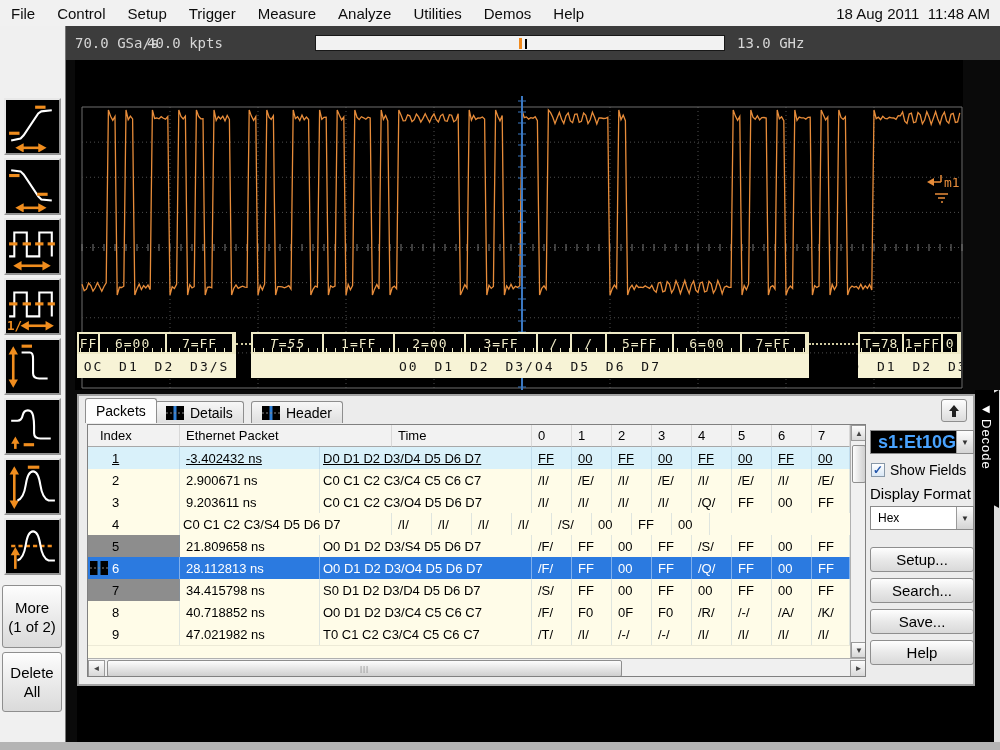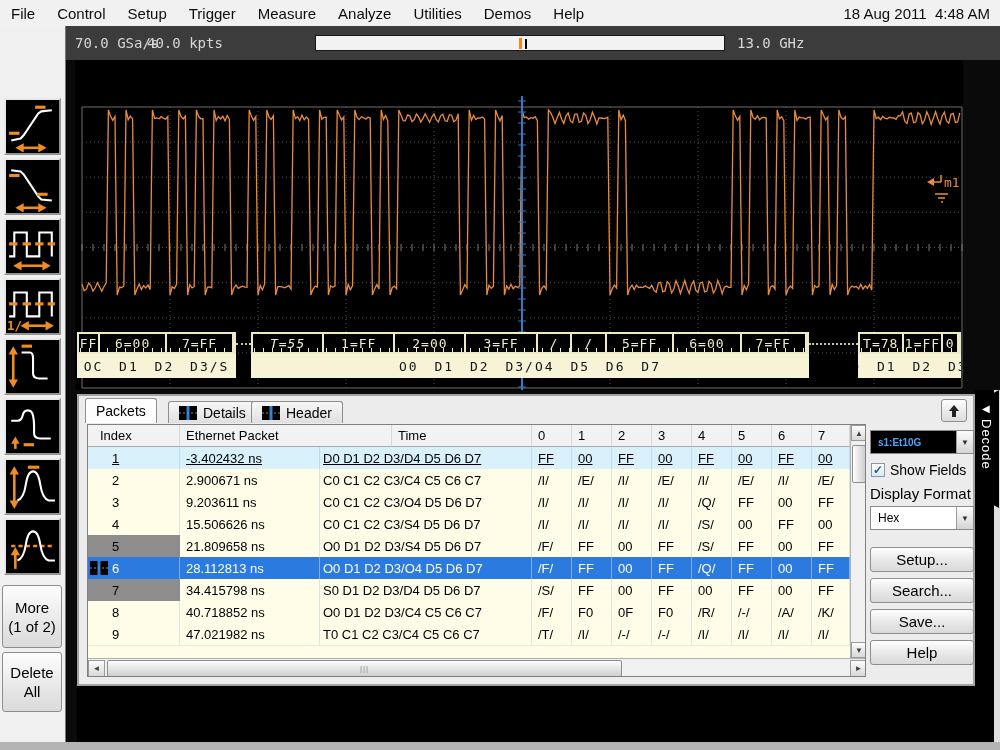--- a/index.html
+++ b/index.html
@@ -63,21 +63,21 @@
 
 
 #vscroll{position:absolute;left:762px;top:0;width:17px;height:233px;background:#f0f0f0;border-left:1px solid #b0b0b0}
 #hscroll{position:absolute;left:0;top:233px;width:779px;height:20px;background:#f0f0f0;border-top:1px solid #b0b0b0}
 .sb-btn{position:absolute;background:linear-gradient(#fcfcfc,#d8d8d8);border:1px solid #9a9a9a;display:flex;align-items:center;justify-content:center;color:#444;font-size:8px}
 .sb-thumb{position:absolute;background:linear-gradient(#fdfdfd,#cfcfcf);border:1px solid #8e8e8e;border-radius:2px;display:flex;align-items:center;justify-content:center;color:#888;font-size:8px;letter-spacing:1px}
 #vthumb{background:linear-gradient(90deg,#fdfdfd,#cfcfcf)}
 
 
 #source-combo{position:absolute;left:791px;top:34px;width:104px;height:24px;border:1px solid #8a8a8a;background:#fff;display:flex}
-#source-value{flex:1;background:#000;color:#49a3ff;font-size:10px;font-weight:bold;display:flex;align-items:center;padding-left:7px}
+#source-value{flex:1;background:#000;color:#49a3ff;font-size:18px;font-weight:bold;display:flex;align-items:center;padding-left:7px}
 .drop-btn{width:17px;background:linear-gradient(#fdfdfd,#d4d4d4);border-left:1px solid #9a9a9a;display:flex;align-items:center;justify-content:center;font-size:8px;color:#333}
 #show-fields{position:absolute;left:792px;top:66px;display:flex;align-items:center;gap:5px;font-size:14px;color:#000}
 #sf-box{width:14px;height:14px;border:1px solid #8898a8;background:linear-gradient(#fff,#d9e7f5);display:flex;align-items:center;justify-content:center;font-size:12px;font-weight:bold;color:#2255aa;line-height:12px}
 #df-label{position:absolute;left:791px;top:89px;font-size:15px;color:#000}
 #df-combo{position:absolute;left:791px;top:110px;width:104px;height:24px;border:1px solid #8a8a8a;background:#fff;display:flex}
 #df-value{flex:1;display:flex;align-items:center;padding-left:7px;font-size:12px;color:#000}
 .ctl-btn{position:absolute;left:791px;width:104px;height:25px;background:linear-gradient(#fefefe,#e9e9e9 50%,#d9d9d9);border:1px solid #8e8e8e;border-radius:3px;display:flex;align-items:center;justify-content:center;font-size:15px;color:#000}
 
 
 #right-black{position:absolute;left:975px;top:390px;width:19px;height:352px;background:#000}
@@ -97,21 +97,21 @@
 <div id="menubar">
   <span class="menu-item">File</span>
     <span class="menu-item">Control</span>
     <span class="menu-item">Setup</span>
     <span class="menu-item">Trigger</span>
     <span class="menu-item">Measure</span>
     <span class="menu-item">Analyze</span>
     <span class="menu-item">Utilities</span>
     <span class="menu-item">Demos</span>
     <span class="menu-item">Help</span>
-    <span id="menu-date">18 Aug 2011  4:48 AM</span>
+    <span id="menu-date">18 Aug 2011  11:48 AM</span>
 </div>
 
 <div id="sidebar">
 
 <div class="icon-btn" style="top: 72px;"><svg width="50" height="50" viewBox="0 0 48 48">
         <polyline stroke="#fff" stroke-width="2" fill="none" points="4,37 13,35 16,32 30,11 33,9 43,8"></polyline>
         <line x1="2" y1="30" x2="12" y2="30" stroke="#f08d1e" stroke-width="3"></line>
         <line x1="27" y1="5" x2="37" y2="5" stroke="#f08d1e" stroke-width="3"></line>
         <line x1="14" y1="44" x2="32" y2="44" stroke="#f08d1e" stroke-width="2.5"></line>
         <polygon points="8,44 16,39.5 16,48.5" fill="#f08d1e"></polygon>
@@ -367,21 +367,21 @@
       </div>
       <div class="bus-bytes">S0 D1 D2 D3/</div>
     </div>
   </div>
 
 <div id="panel">
   <div id="tabs">
       <div class="tab active" style="left: 6px;">
         <span>Packets</span>
       </div>
-      <div class="tab" style="left: 89px;">
+      <div class="tab" style="left: 76px;">
         <svg class="mini-wave" width="18" height="14" viewBox="0 0 18 14">
           <rect width="18" height="14" fill="#000"></rect>
           <rect x="7.5" width="3" height="14" fill="#2e7fd6"></rect>
           <line y1="7" x2="18" y2="7" stroke="#888" stroke-dasharray="2 2"></line>
         </svg>
         <span>Details</span>
       </div>
       <div class="tab" style="left: 172px;">
         <svg class="mini-wave" width="18" height="14" viewBox="0 0 18 14">
           <rect width="18" height="14" fill="#000"></rect>
@@ -446,21 +446,20 @@
           <div class="tcell" style="width: 40px;">/I/</div>
           <div class="tcell" style="width: 40px;">/I/</div>
           <div class="tcell" style="width: 40px;">/I/</div>
           <div class="tcell" style="width: 40px;">/Q/</div>
           <div class="tcell" style="width: 40px;">FF</div>
           <div class="tcell" style="width: 40px;">00</div>
           <div class="tcell" style="width: 38px;">FF</div>
         </div>
         <div class="trow">
           <div class="tcell idx" style="width: 92px;">4</div>
-          <div class="tcell" style="width: 140px;">15.506626 ns</div>
           <div class="tcell" style="width: 212px; padding-left: 3px;">C0 C1 C2 C3/S4 D5 D6 D7</div>
           <div class="tcell" style="width: 40px;">/I/</div>
           <div class="tcell" style="width: 40px;">/I/</div>
           <div class="tcell" style="width: 40px;">/I/</div>
           <div class="tcell" style="width: 40px;">/I/</div>
           <div class="tcell" style="width: 40px;">/S/</div>
           <div class="tcell" style="width: 40px;">00</div>
           <div class="tcell" style="width: 40px;">FF</div>
           <div class="tcell" style="width: 38px;">00</div>
         </div>

